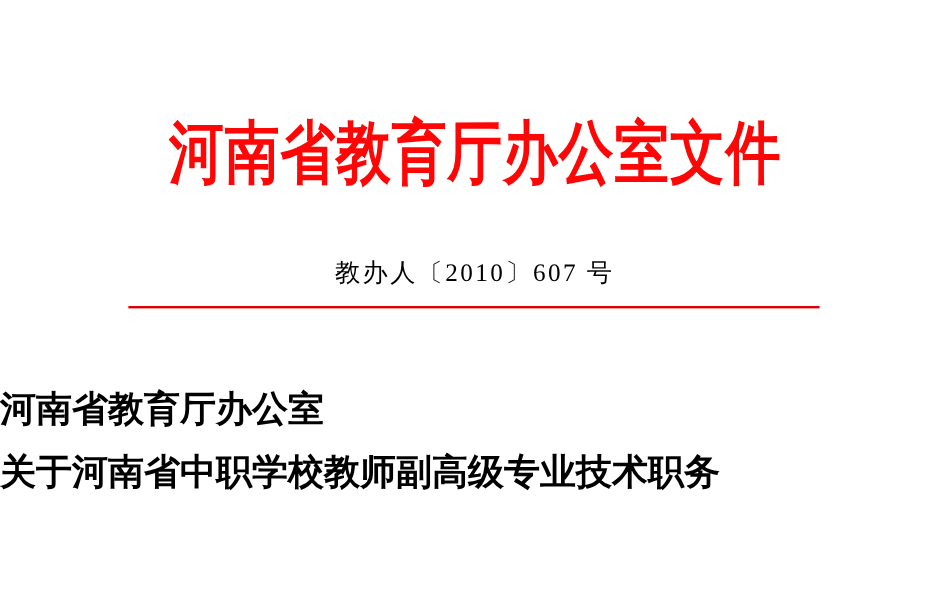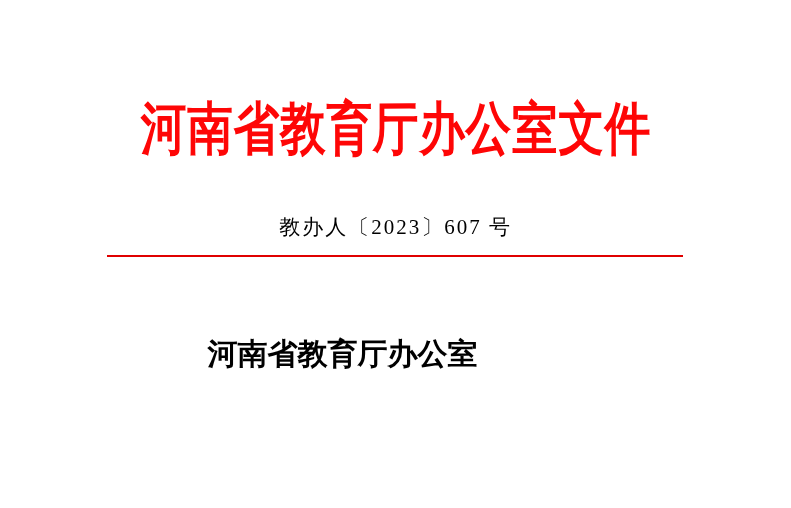--- a/index.html
+++ b/index.html
@@ -59,45 +59,45 @@
     position: absolute;
     top: 255px;
     left: 107px;
     width: 576px;
     height: 2px;
     background: var(--divider-red);
   }
   
   .doc-title {
     position: absolute;
-    top: 328px;
+    top: 316px;
     left: 0;
     width: 685px;
-    text-align: center;
     color: var(--text-black);
   }
   .doc-title .line {
     font-size: 30px;
     font-weight: bold;
     line-height: 52px;
     letter-spacing: 0px;
     white-space: nowrap;
     font-family: "Liberation Sans", sans-serif;
   }
 </style>
 </head>
 <body>
 
 <div class="page">
 
   <div class="red-header">
     <span class="stretch">河南省教育厅办公室文件</span>
   </div>
 
-  <div class="doc-number">教办人〔2023〕607 号</div>
+  <div class="doc-number">教办人〔2010〕607 号</div>
 
   <div class="red-divider"></div>
 
   <div class="doc-title">
     <div class="line">河南省教育厅办公室</div>
+    <div class="line">关于河南省中职学校教师副高级专业技术职务</div>
   </div>
 
 </div>
 
 </body></html>

